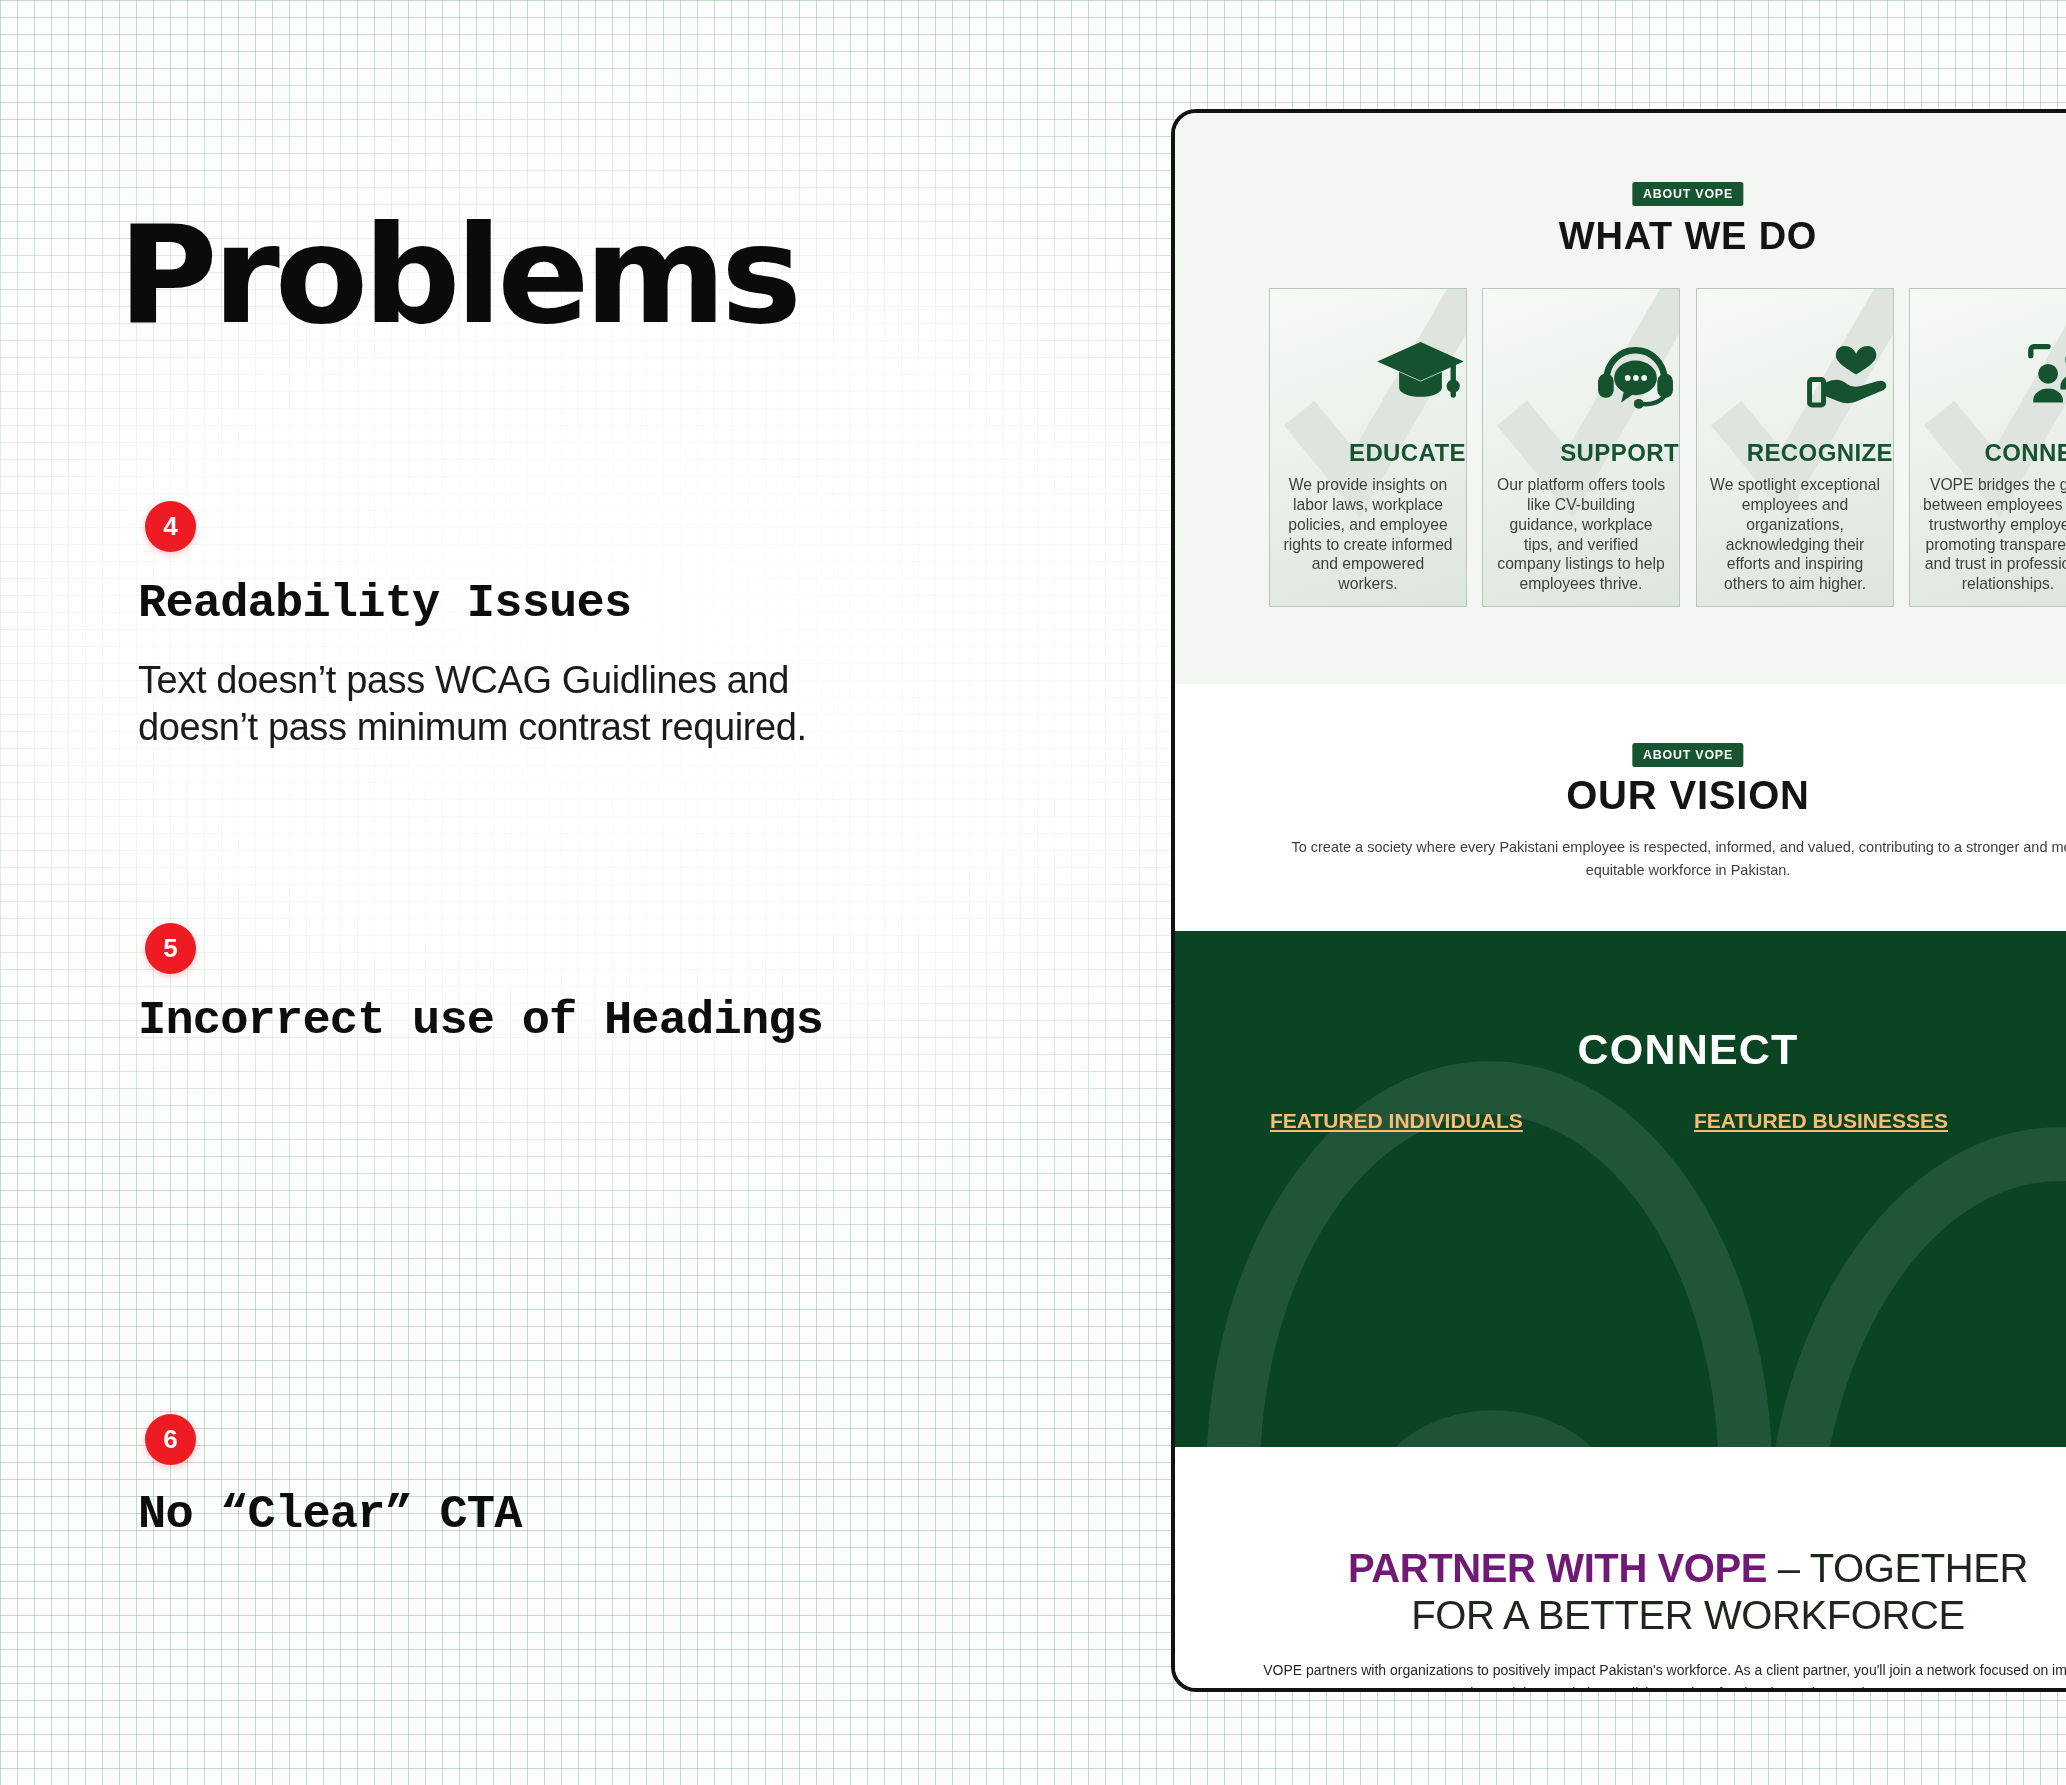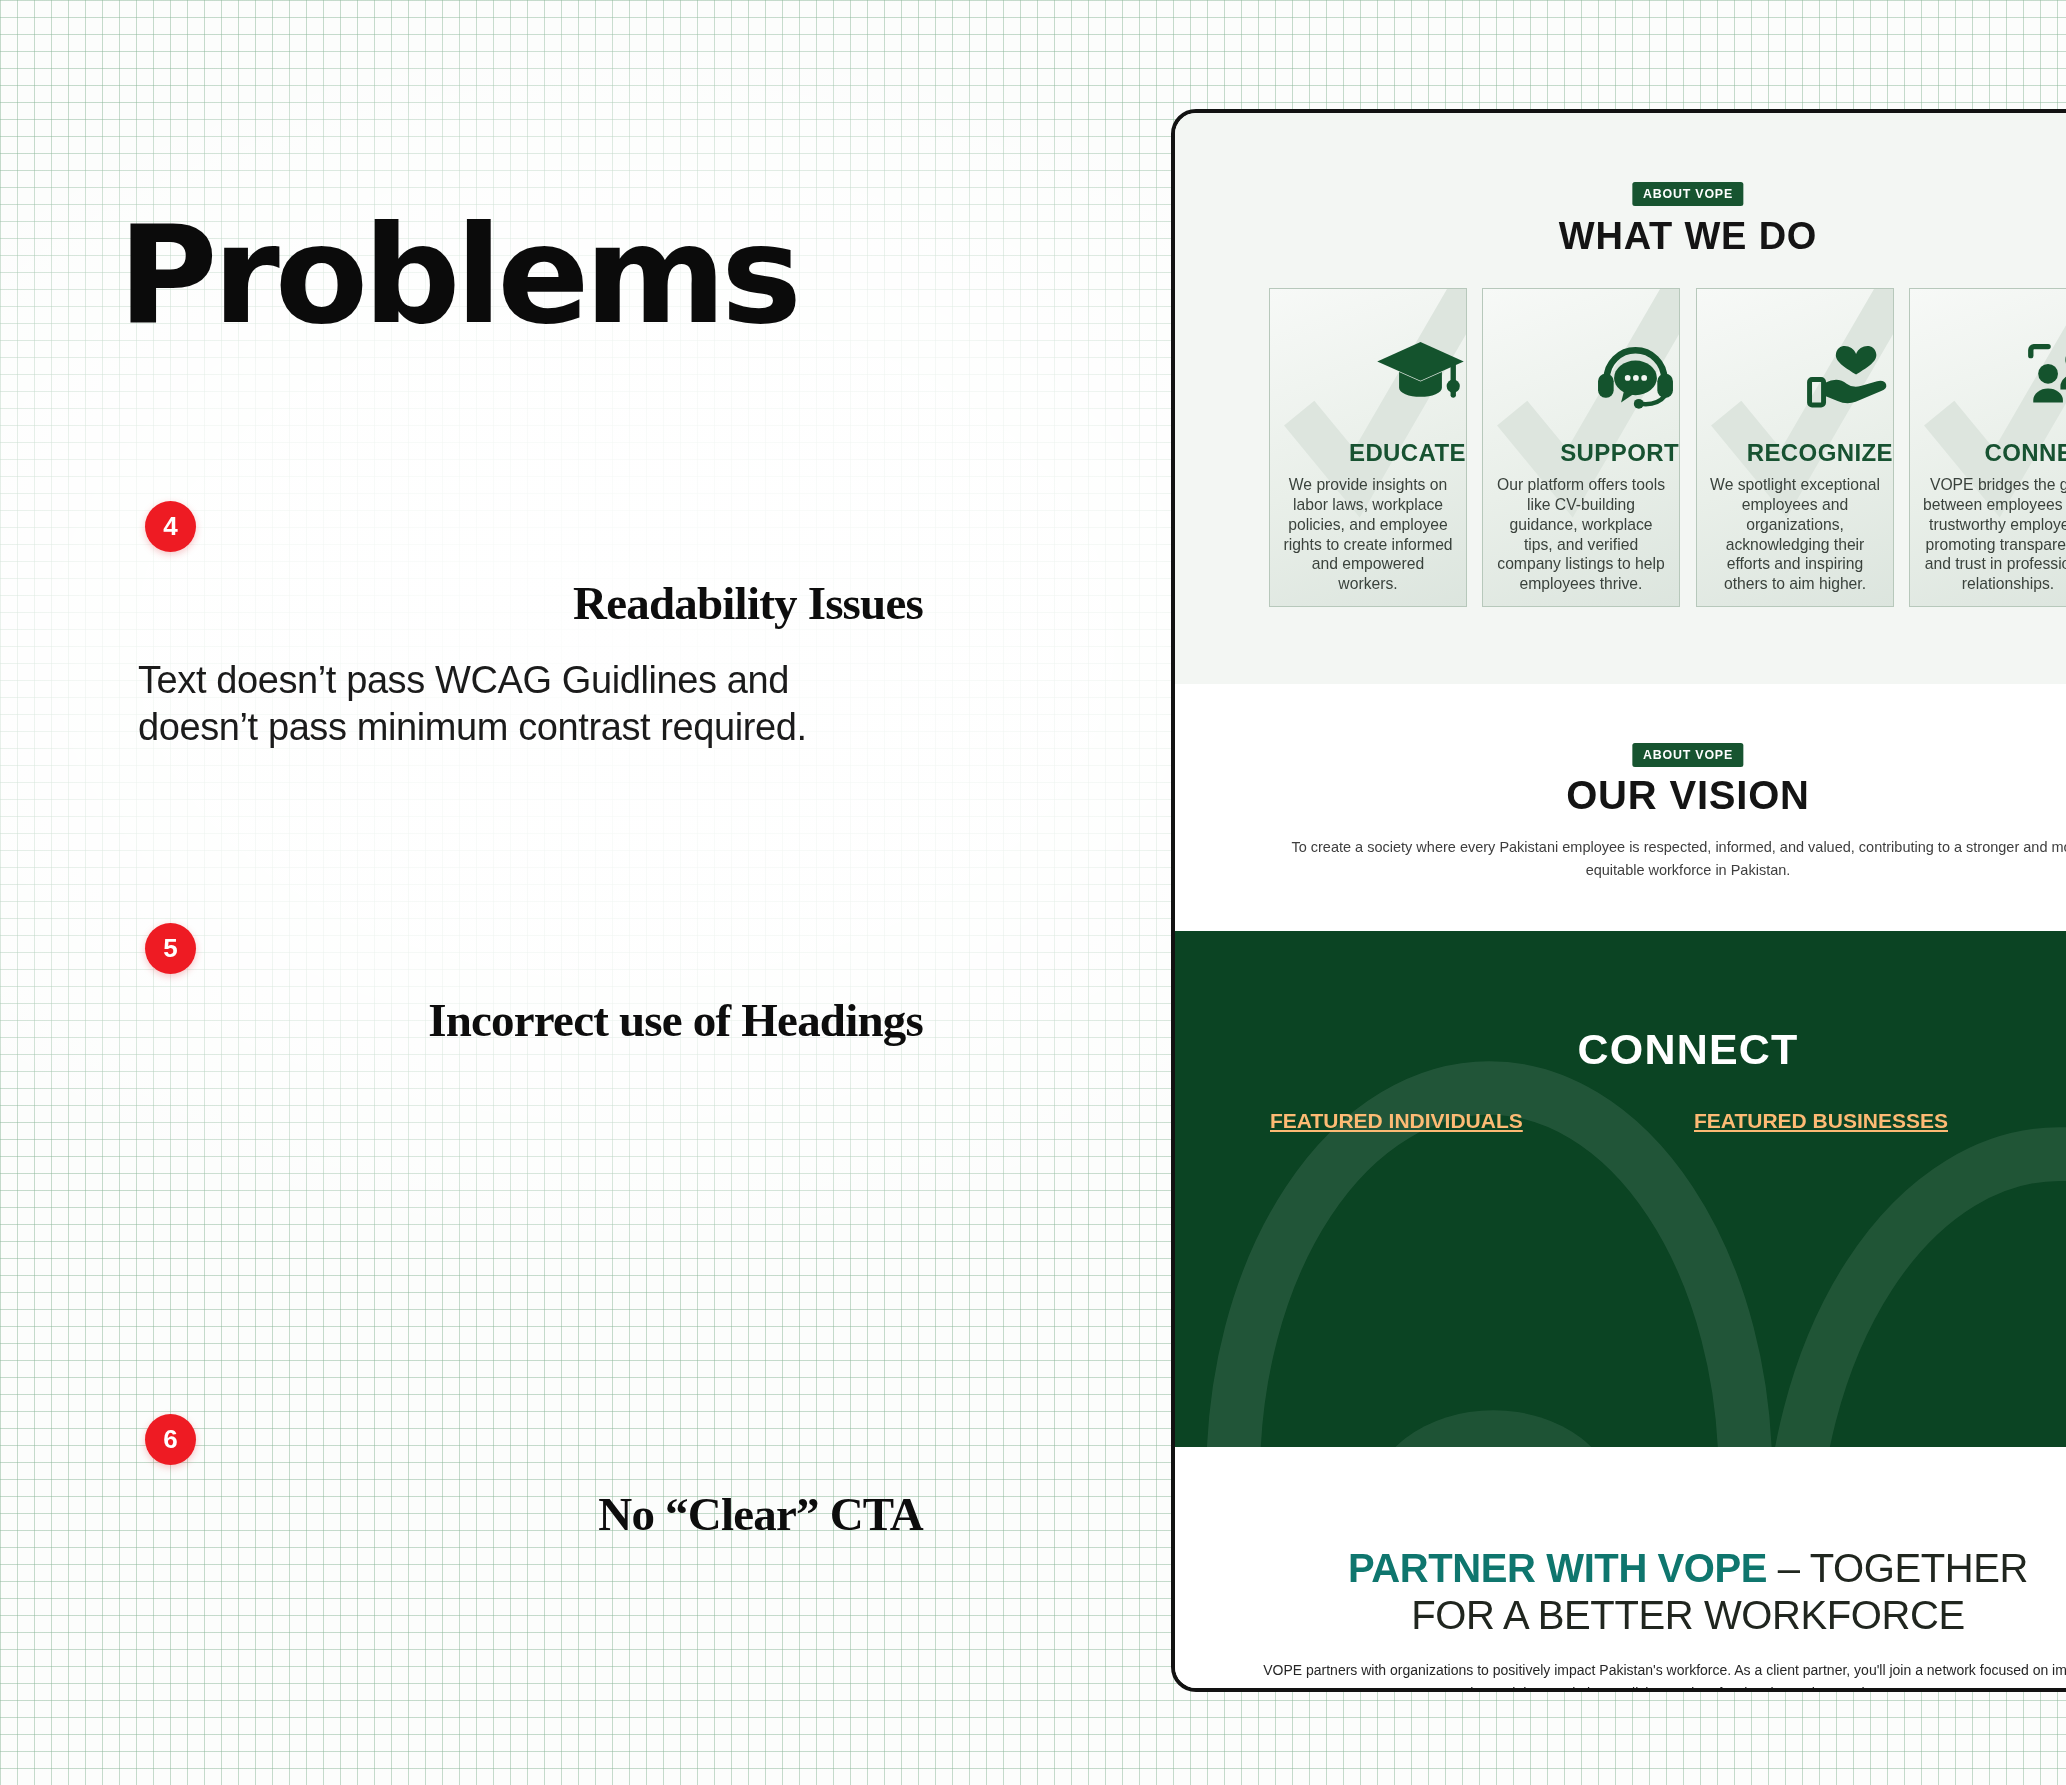--- a/index.html
+++ b/index.html
@@ -20,22 +20,22 @@
     font-family:"DejaVu Sans","Liberation Sans",sans-serif;
     font-size:136px;font-weight:800;letter-spacing:-5px;color:#0b0b0b;line-height:1;
   }
   .num-badge{
     width:51px;height:51px;border-radius:50%;background:#ee1b23;
     color:#ffffff;font-size:26px;font-weight:700;
     display:flex;align-items:center;justify-content:center;
     box-shadow:0 2.5px 7.4px rgba(220,30,40,0.25);
   }
   .prob-title{
-    font-family:Liberation Serif, serif;
-    font-size:47px;font-weight:800;letter-spacing:-0.8px;color:#0d0d0d;line-height:1.05;text-align:right;
+    font-family:Liberation Mono, monospace;
+    font-size:47px;font-weight:800;letter-spacing:-0.8px;color:#0d0d0d;line-height:1.05;
   }
   .prob-body{
     font-size:38px;font-weight:400;color:#1b1b1b;line-height:1.24;letter-spacing:-0.4px;
   }
   
   .site-panel{
     left:1171px;top:109px;width:1034px;height:1583px;
     background:#f4f6f4;border:4.1px solid #121212;border-radius:25px;
     overflow:hidden;box-sizing:border-box;
   }
@@ -68,21 +68,21 @@
     font-size:14.5px;line-height:1.6;color:#3e3e3e;text-align:center;width:810px;
   }
   
   .feat-heading{font-size:43px;font-weight:700;letter-spacing:1.2px;color:#ffffff;white-space:nowrap;}
   .feat-sub{font-size:21px;font-weight:600;color:#fdba74;white-space:nowrap;text-decoration:underline;}
   
   .cta-heading{
     font-size:40px;line-height:1.18;text-align:center;white-space:nowrap;
     color:#20261f;font-weight:500;letter-spacing:-0.4px;
   }
-  .cta-heading .green{color:#0f766e;font-weight:700;}
+  .cta-heading .green{color:#701a75;font-weight:700;}
   .cta-body{
     font-size:14px;line-height:1.62;color:#262626;text-align:center;width:888px;
   }
 </style>
 </head>
 <body>
 
 <div id="stage">
 
   <div class="abs main-title">Problems</div>

